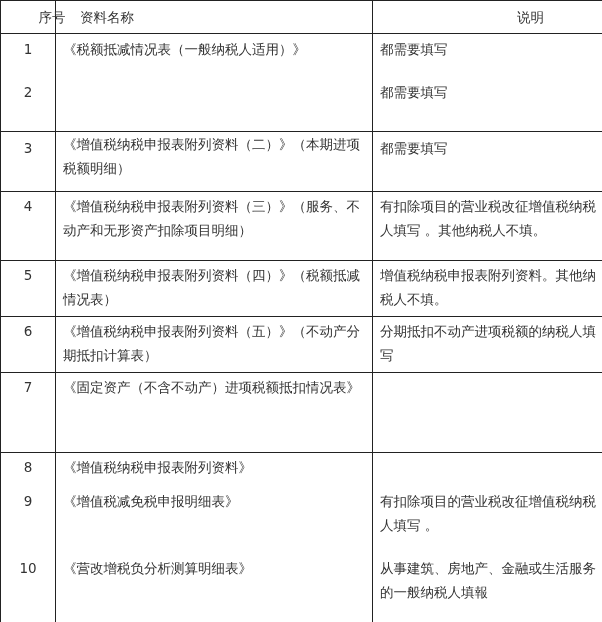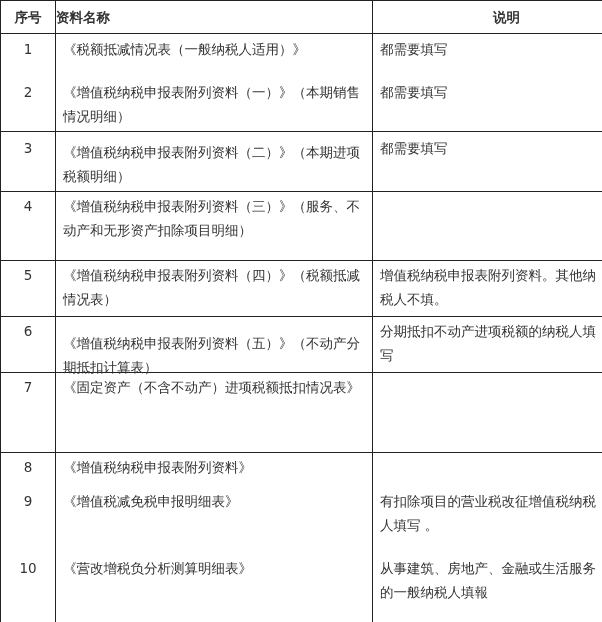--- a/index.html
+++ b/index.html
@@ -5,21 +5,21 @@
   html, body { margin:0; padding:0; background:#fff; }
   body { width:602px; height:622px; overflow:hidden; position:relative;
          font-family:"DejaVu Sans", sans-serif; color:#333; font-size:13.5px; }
   .tbl { position:absolute; left:0; top:0; width:640px; height:622px; }
   .hline { position:absolute; left:0; height:1px; background:#222; width:640px; }
   .vline { position:absolute; top:0; width:1px; background:#222; height:622px; }
   .cell { position:absolute; line-height:24px; }
   .num { left:1px; width:54px; text-align:center; }
   .name { left:63px; width:305px; }
   .desc { left:380px; width:220px; }
-  .hdr { font-weight:bold; top:5px; }
+  .hdr { font-weight:normal; top:5px;margin-left:24px; }
   .hdr.num { text-align:center; }
   .hdr.name { left:56px; width:316px; }
   .hdr.desc { left:373px; width:267px; text-align:center; }
 </style>
 </head>
 <body>
 
 <div class="tbl">
   <div class="hline" style="top:0"></div>
   <div class="hline" style="top:33px"></div>
@@ -35,36 +35,36 @@
 
   <div class="cell hdr num">序号</div>
   <div class="cell hdr name">资料名称</div>
   <div class="cell hdr desc">说明</div>
 
   <div class="cell num" style="top:37px">1</div>
   <div class="cell name" style="top:37px">《税额抵减情况表（一般纳税人适用）》</div>
   <div class="cell desc" style="top:37px">都需要填写</div>
 
   <div class="cell num" style="top:80px">2</div>
-  <div class="cell name" style="top:80px">《增值税纳税申报表附列资料（一）》（本期销售情况明细）</div>
   <div class="cell desc" style="top:80px">都需要填写</div>
 
   <div class="cell num" style="top:136px">3</div>
-  <div class="cell name" style="top:140px">《增值税纳税申报表附列资料（二）》（本期进项税额明细）</div>
+  <div class="cell name" style="top:132px">《增值税纳税申报表附列资料（二）》（本期进项税额明细）</div>
   <div class="cell desc" style="top:136px">都需要填写</div>
 
   <div class="cell num" style="top:194px">4</div>
   <div class="cell name" style="top:194px">《增值税纳税申报表附列资料（三）》（服务、不动产和无形资产扣除项目明细）</div>
+  <div class="cell desc" style="top:194px">有扣除项目的营业税改征增值税纳税人填写 。其他纳税人不填。</div>
 
   <div class="cell num" style="top:263px">5</div>
   <div class="cell name" style="top:263px">《增值税纳税申报表附列资料（四）》（税额抵减情况表）</div>
   <div class="cell desc" style="top:263px">增值税纳税申报表附列资料。其他纳税人不填。</div>
 
   <div class="cell num" style="top:319px">6</div>
-  <div class="cell name" style="top:331px">《增值税纳税申报表附列资料（五）》（不动产分期抵扣计算表）</div>
+  <div class="cell name" style="top:319px">《增值税纳税申报表附列资料（五）》（不动产分期抵扣计算表）</div>
   <div class="cell desc" style="top:319px">分期抵扣不动产进项税额的纳税人填写</div>
 
   <div class="cell num" style="top:375px">7</div>
   <div class="cell name" style="top:375px">《固定资产（不含不动产）进项税额抵扣情况表》</div>
 
   <div class="cell num" style="top:455px">8</div>
   <div class="cell name" style="top:455px">《增值税纳税申报表附列资料》</div>
   <div class="cell desc" style="top:455px"></div>
 
   <div class="cell num" style="top:489px">9</div>

